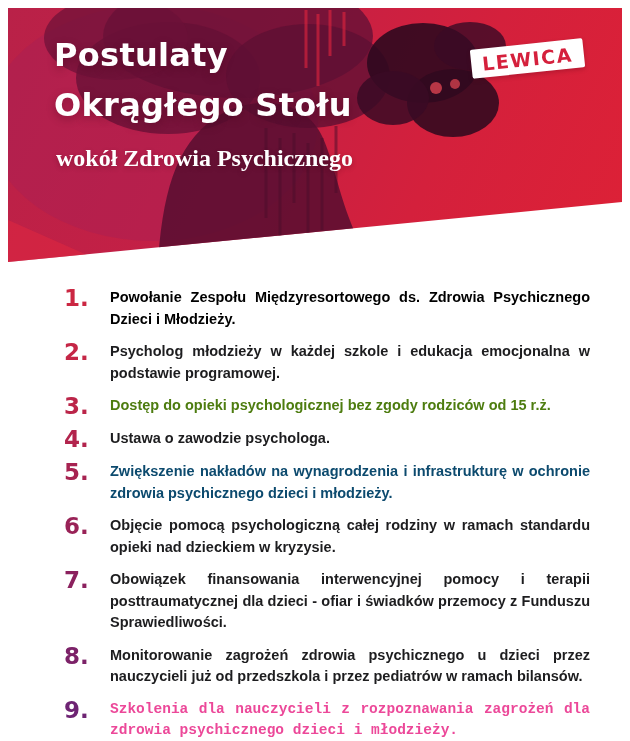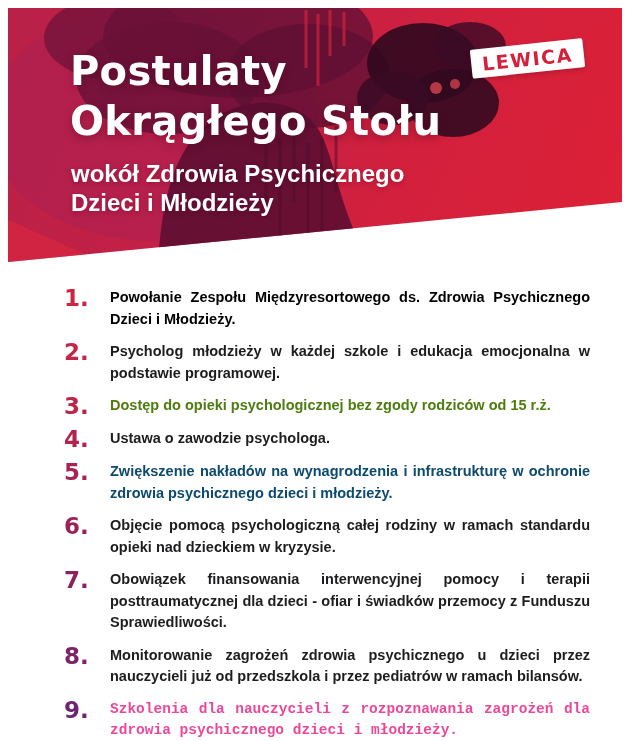--- a/index.html
+++ b/index.html
@@ -12,28 +12,28 @@
   .poster{position:relative;width:630px;height:741px;background:#ffffff;}
 
   
   .banner{
     position:absolute;left:8px;top:8px;width:614px;height:254px;
     background:linear-gradient(115deg,#b92148 0%,#c52045 38%,#d4203c 68%,#dd2136 100%);
     clip-path:polygon(0 0,100% 0,100% 194px,0 254px);
   }
   .banner svg.art{position:absolute;left:0;top:0;width:614px;height:254px;}
   .title{
-    position:absolute;left:46px;top:22px;margin:16px;
+    position:absolute;left:46px;top:22px;margin:0;
     color:#ffffff;font-family:"DejaVu Sans",sans-serif;
-    font-size:40px;line-height:50px;font-weight:800;letter-spacing:.3px;
+    font-size:32px;line-height:50px;font-weight:800;letter-spacing:.3px;
     text-shadow:0 3px 8px rgba(70,0,25,.38);
   }
   .subtitle{
-    position:absolute;left:48px;top:136px;margin:15px;
-    color:#ffffff;font-family:Liberation Sans, sans-serif;
+    position:absolute;left:48px;top:136px;margin:0;
+    color:#ffffff;font-family:Liberation Serif, serif;
     font-size:24px;line-height:29px;font-weight:700;
     text-shadow:0 2px 5px rgba(70,0,25,.3);
   }
   .badge{
     position:absolute;top:36px;right:38px;
     background:#ffffff;color:#d5203c;
     font-family:"DejaVu Sans",sans-serif;
     font-size:19px;font-weight:800;letter-spacing:1.5px;
     padding:4px 11px 3px;border-radius:2px;
     transform:rotate(-6deg);
@@ -101,21 +101,20 @@
 
     <div class="badge">LEWICA</div>
 
     <h1 class="title">
       <span>Postulaty</span><br>
       <span>Okrągłego Stołu</span>
     </h1>
 
     <h2 class="subtitle">
       <span>wokół Zdrowia Psychicznego</span><br>
-      <span>Dzieci i Młodzieży</span>
     </h2>
   </header>
 
   <main class="list">
       <div class="item">
         <span class="num" style="color: rgb(203, 39, 66);">1.</span>
         <p class="txt" style="color: #000000;">Powołanie Zespołu Międzyresortowego ds. Zdrowia Psychicznego Dzieci i Młodzieży.</p>
       </div>
       <div class="item">
         <span class="num" style="color: rgb(197, 38, 70);">2.</span>

